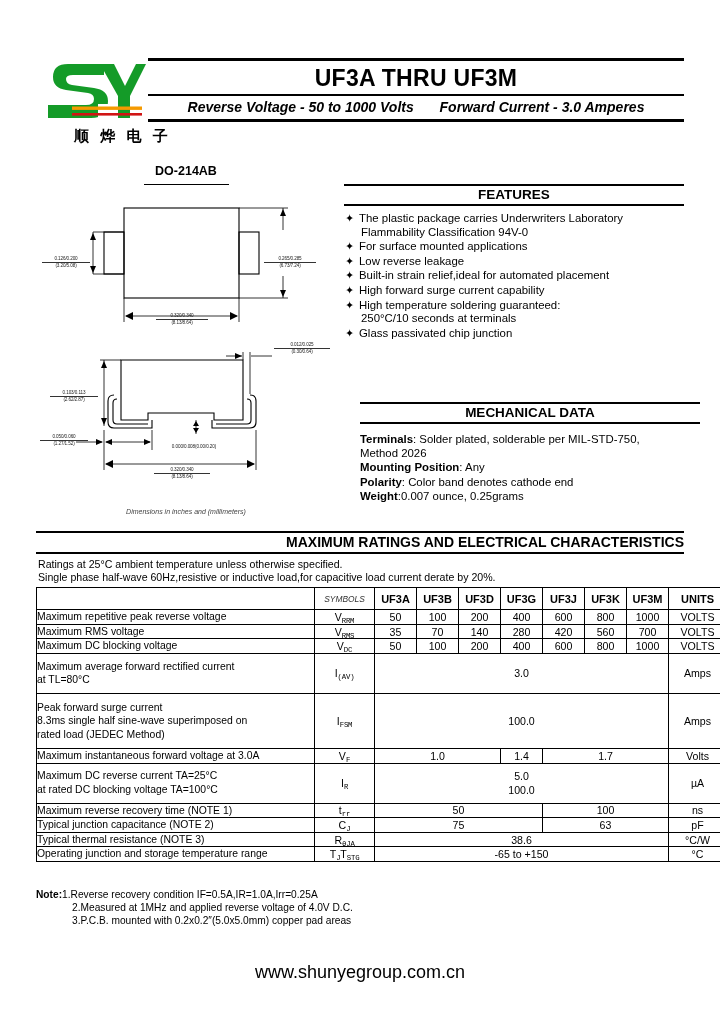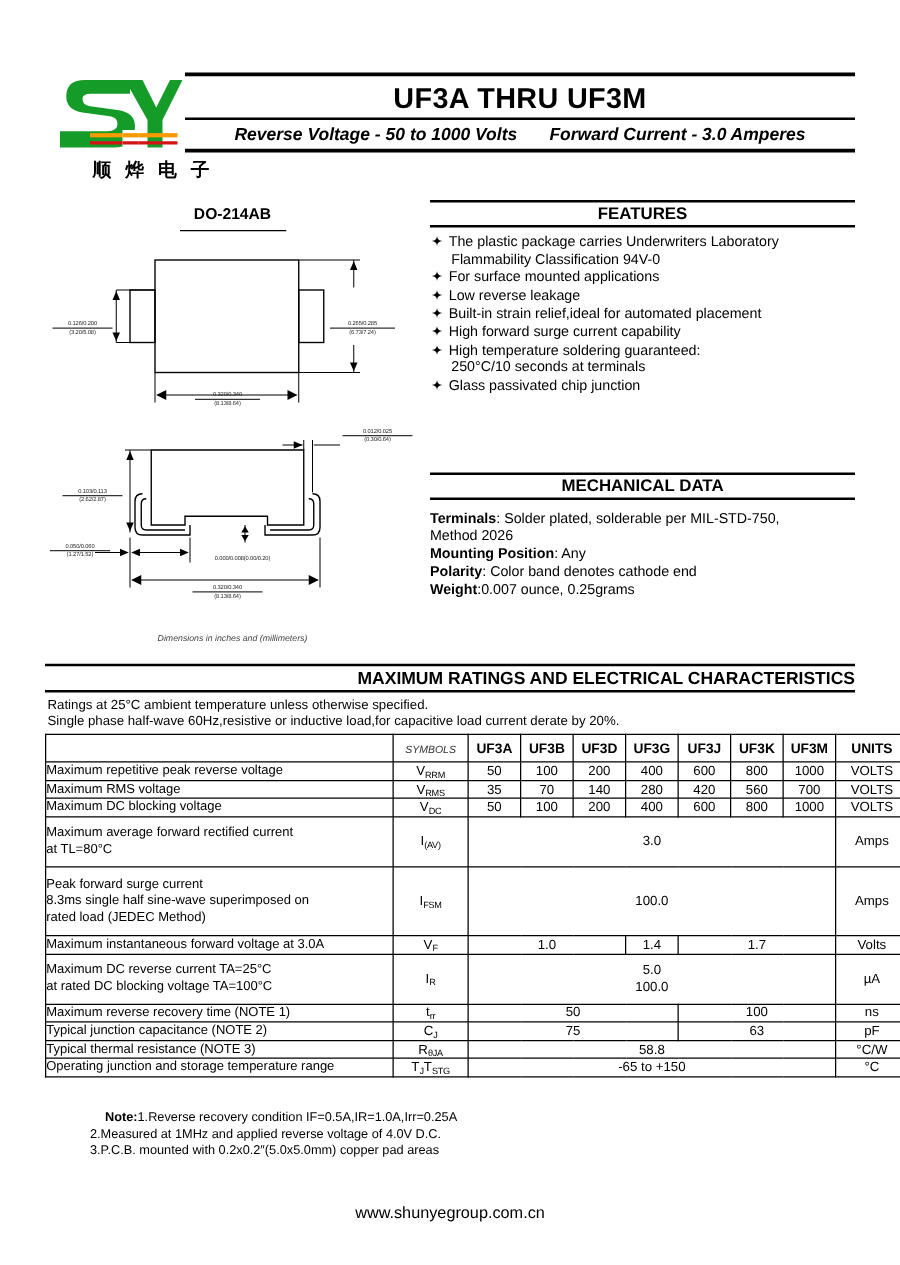--- a/index.html
+++ b/index.html
@@ -27,30 +27,30 @@
     font-size:12.5px;font-weight:bold;}
   .pkg-underline{position:absolute;left:108px;top:24px;width:85px;border-top:1.5px solid #000;}
   .dimnote{position:absolute;left:0;top:348px;width:300px;text-align:center;
     font-size:7px;font-style:italic;color:#444;}
   .dimtxt{position:absolute;font-size:4.6px;color:#222;text-align:center;line-height:5.4px;
     white-space:nowrap;letter-spacing:-.1px;}
   .dimtxt .b{border-bottom:.6px solid #333;display:block;padding-bottom:.3px;}
 
   
   .panel{position:absolute;}
-  .panel-title{font-size:13.5px;font-weight:bold;text-align:center;line-height:18px;}
+  .panel-title{font-size:13.5px;font-weight:bold;text-align:center;line-height:18px;margin-top:24px;}
   .pt-top{border-top:2.5px solid #000;}
   .pt-bot{border-bottom:2.5px solid #000;}
   .feat{position:absolute;left:344px;top:160px;width:340px;}
   .feat-list{margin:6px 0 0 0;padding:0;list-style:none;font-size:11.4px;line-height:13.6px;}
   .feat-list li{position:relative;padding-left:15px;margin-bottom:1.0px;}
   .feat-list li .bullet{position:absolute;left:1px;top:0px;font-size:11px;}
   .feat-list li .l2{display:block;padding-left:2px;}
 
-  .mech{position:absolute;left:344px;top:378px;width:340px;}
+  .mech{position:absolute;left:360px;top:378px;width:340px;}
   .mech-body{margin-top:8px;font-size:11.4px;line-height:14.2px;}
   .mech-body div{white-space:nowrap;}
   .mech-body b{font-weight:bold;}
 
   
   .mainsec{position:absolute;left:36px;top:531px;width:648px;}
   .main-title{font-size:14px;font-weight:bold;text-align:right;line-height:19px;
     border-top:2.5px solid #000;border-bottom:2.5px solid #000;}
   .cond{font-size:10.6px;line-height:12.6px;padding:4px 0 4px 2px;}
 
@@ -58,36 +58,36 @@
     font-size:10.4px;}
   table.ratings td,table.ratings th{border:1px solid #000;padding:0;}
   .c-desc{width:278px;}
   .c-sym{width:60px;}
   .c-v{width:42px;}
   .c-u{width:58px;}
   td.desc{text-align:left;padding:1.5px 2px 1.5px 4px;vertical-align:middle;font-size:10.4px;
     line-height:13.6px;}
   td.ctr{text-align:center;vertical-align:middle;font-size:10.6px;margin-left:36px;}
   td.sym{text-align:center;vertical-align:middle;font-size:10.6px;}
-  .sub{font-size:7.3px;vertical-align:baseline;position:relative;top:2px;letter-spacing:-.2px;}
+  .sub{font-size:7.3px;vertical-align:baseline;position:relative;top:2px;letter-spacing:-.2px;font-family:Liberation Mono, monospace;}
   .hdrrow td{text-align:center;font-weight:bold;font-size:11px;height:21px;}
   .hdrrow td.symhdr{font-weight:normal;font-style:italic;font-size:8.4px;color:#333;}
   .hdrrow td.blank{border-left:1px solid #000;}
   .tall2{height:40px;}
   .tall3{height:55px;}
   .r2line{line-height:15.5px;}
   .ir-split{display:block;line-height:14px;text-align:center;}
 
   .notes{position:absolute;left:36px;top:888px;width:648px;font-size:10.2px;line-height:13.2px;}
-  .notes .n1{padding-left:0;margin-left:48px;}
+  .notes .n1{padding-left:0;}
   .notes .nx{padding-left:36px;}
   .notes b{font-weight:bold;}
 
   .footer{position:absolute;left:0;top:962px;width:720px;text-align:center;
-    font-size:13px;}
+    font-size:18px;}
 </style>
 </head>
 <body>
 
 <div class="page">
 
   <div class="header">
 
     <div class="logo">
       <svg class="logo-sy" viewBox="0 0 104 66">
@@ -389,21 +389,21 @@
           <td class="desc">Typical junction capacitance (NOTE 2)</td>
           <td class="sym"><span>C</span><span class="sub">J</span></td>
           <td class="ctr" colspan="4">75</td>
           <td class="ctr" colspan="3">63</td>
           <td class="ctr">pF</td>
         </tr>
 
         <tr>
           <td class="desc">Typical thermal resistance (NOTE 3)</td>
           <td class="sym"><span>R</span><span class="sub">θJA</span></td>
-          <td class="ctr" colspan="7">58.8</td>
+          <td class="ctr" colspan="7">38.6</td>
           <td class="ctr">°C/W</td>
         </tr>
 
         <tr>
           <td class="desc">Operating junction and storage temperature range</td>
           <td class="sym"><span>T</span><span class="sub">J</span><span>T</span><span class="sub">STG</span></td>
           <td class="ctr" colspan="7">-65 to +150</td>
           <td class="ctr">°C</td>
         </tr>
       </tbody>

